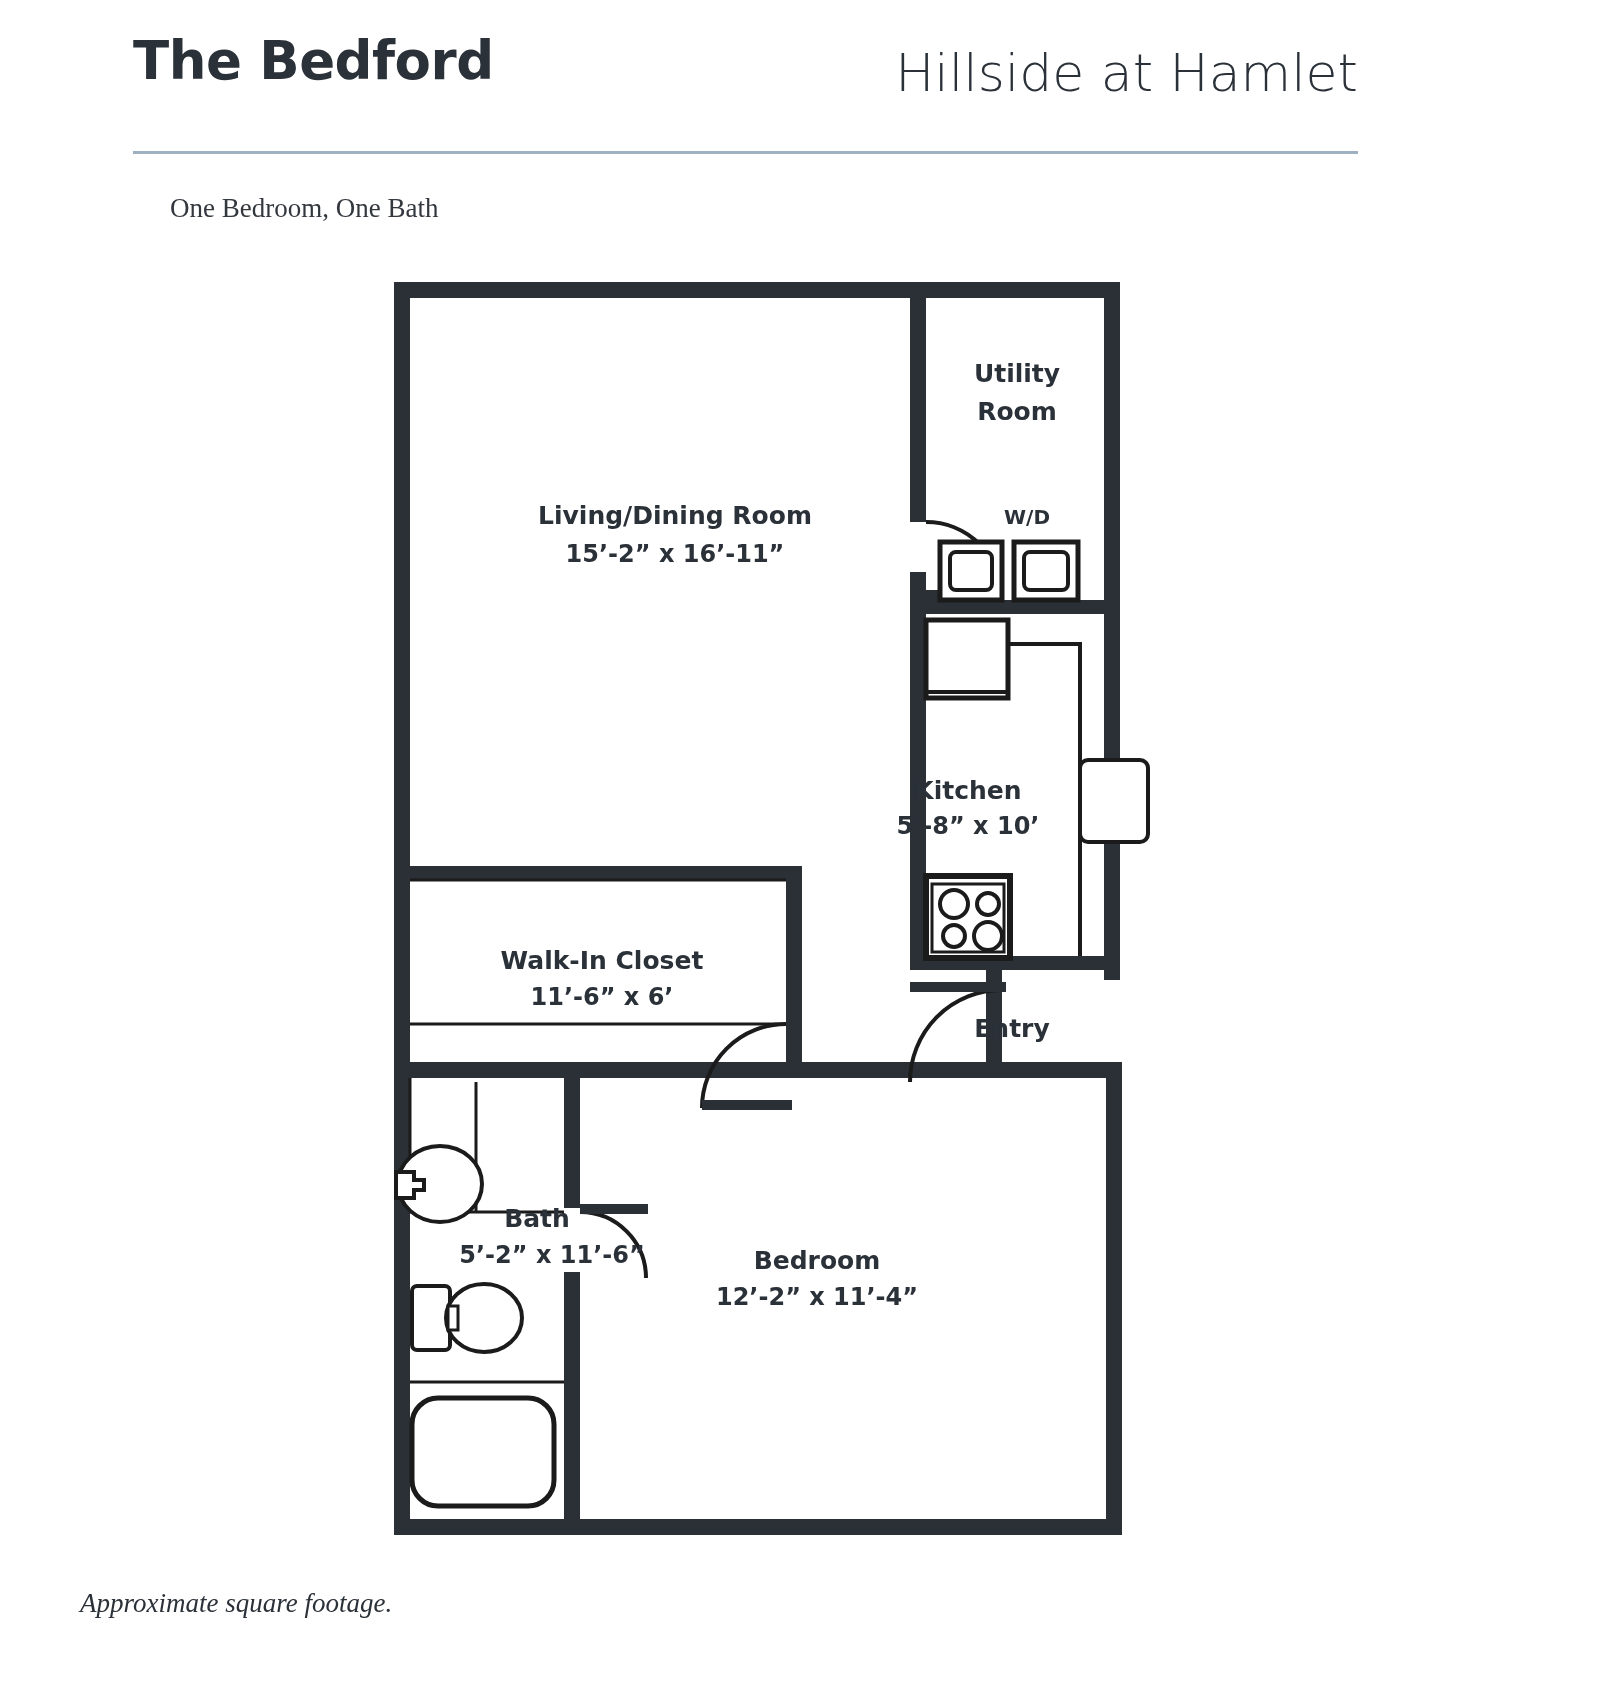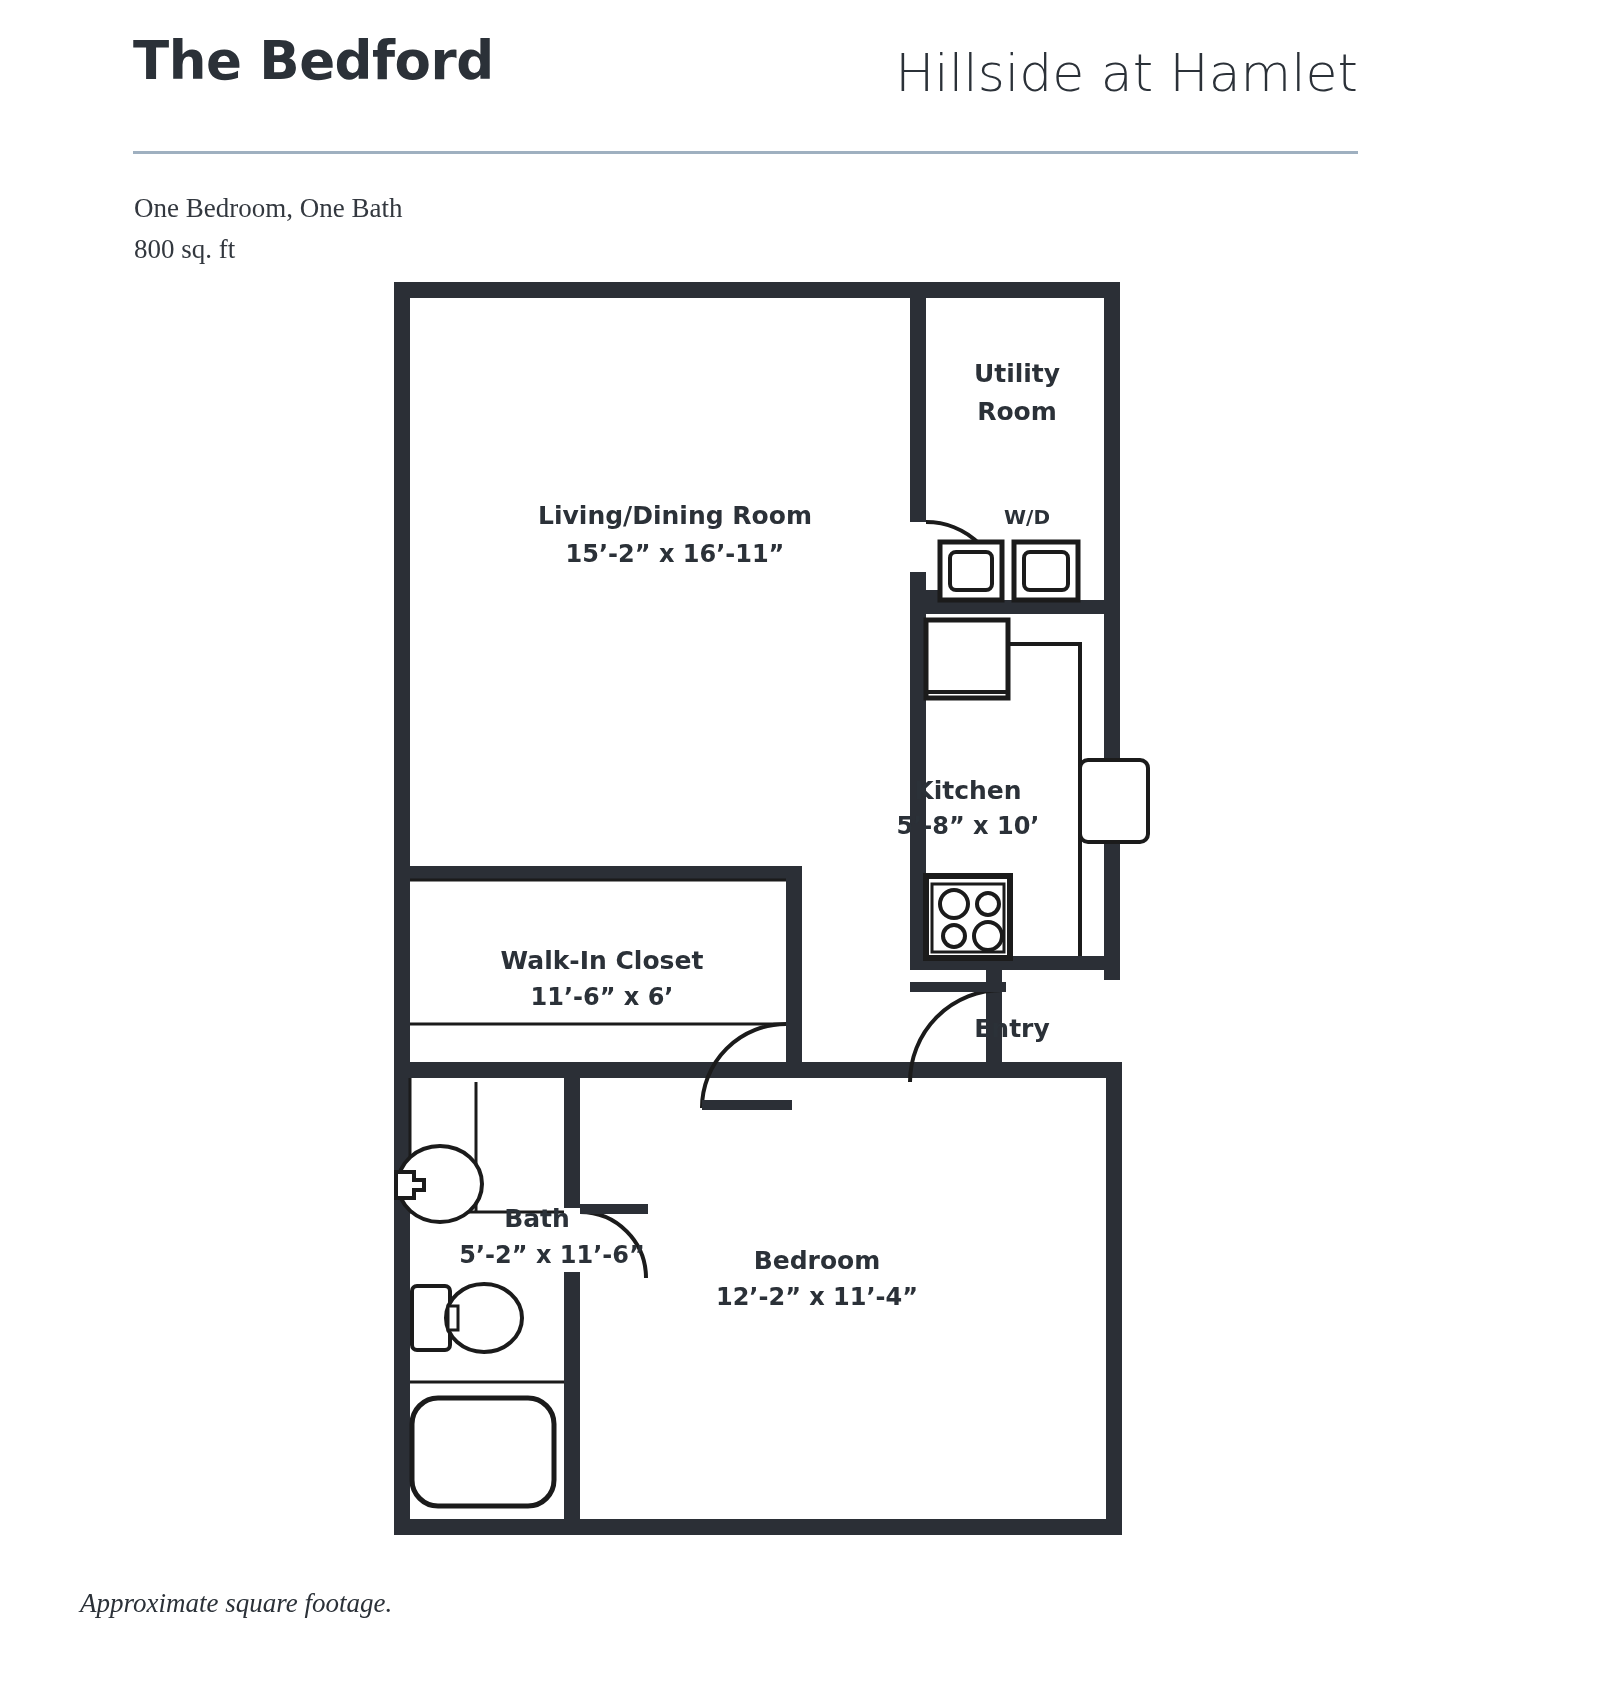--- a/index.html
+++ b/index.html
@@ -67,21 +67,21 @@
   
   .subtitle-block {
     position: absolute;
     left: 134px;
     top: 188px;
     font-family: "Liberation Serif", serif;
     font-size: 27px;
     color: #33383f;
     line-height: 1.52;
   }
-  .subtitle-line { display: block; white-space: nowrap; }
+  .subtitle-line { display: block; white-space: nowrap; margin-left: 36px; }
 
   
   .plan-wrap {
     position: absolute;
     left: 380px;
     top: 272px;
     width: 790px;
     height: 1290px;
   }
   .plan-svg { display: block; width: 790px; height: 1290px; }
@@ -117,21 +117,20 @@
 <div class="sheet">
 
   <div class="header">
     <div class="plan-title">The Bedford</div>
     <div class="community-name">Hillside at Hamlet</div>
   </div>
   <div class="rule"></div>
 
   <div class="subtitle-block">
     <span class="subtitle-line">One Bedroom, One Bath</span>
-    <span class="subtitle-line">800 sq. ft</span>
   </div>
 
   <div class="plan-wrap">
     <svg class="plan-svg" viewBox="0 0 790 1290" xmlns="http://www.w3.org/2000/svg">
 
       <g fill="#2b2f36">
 
         <rect x="14" y="10" width="16" height="1253"></rect>
 
         <rect x="14" y="10" width="726" height="16"></rect>

